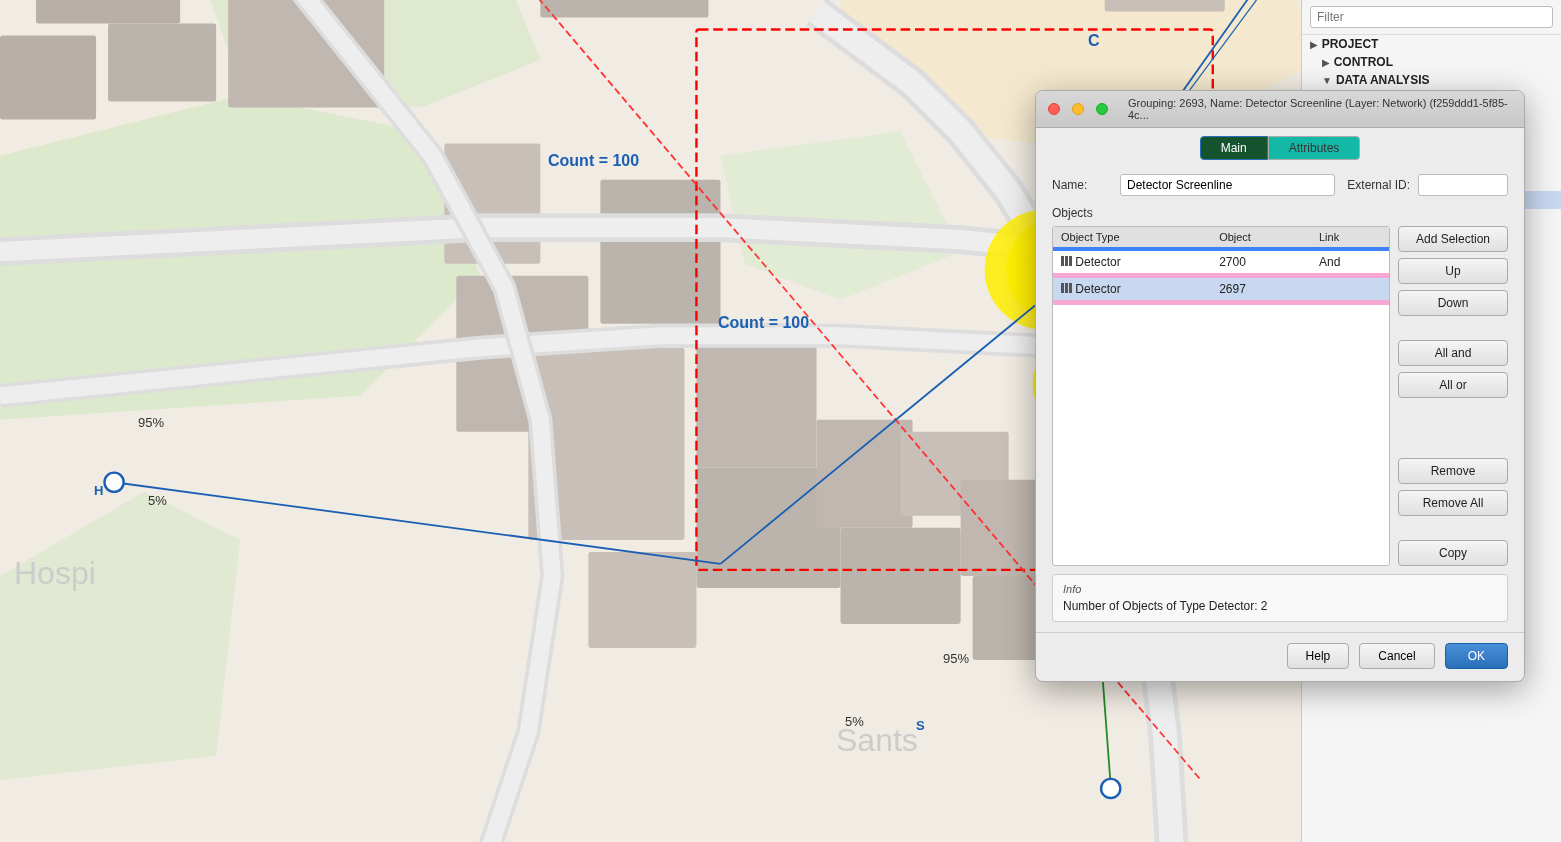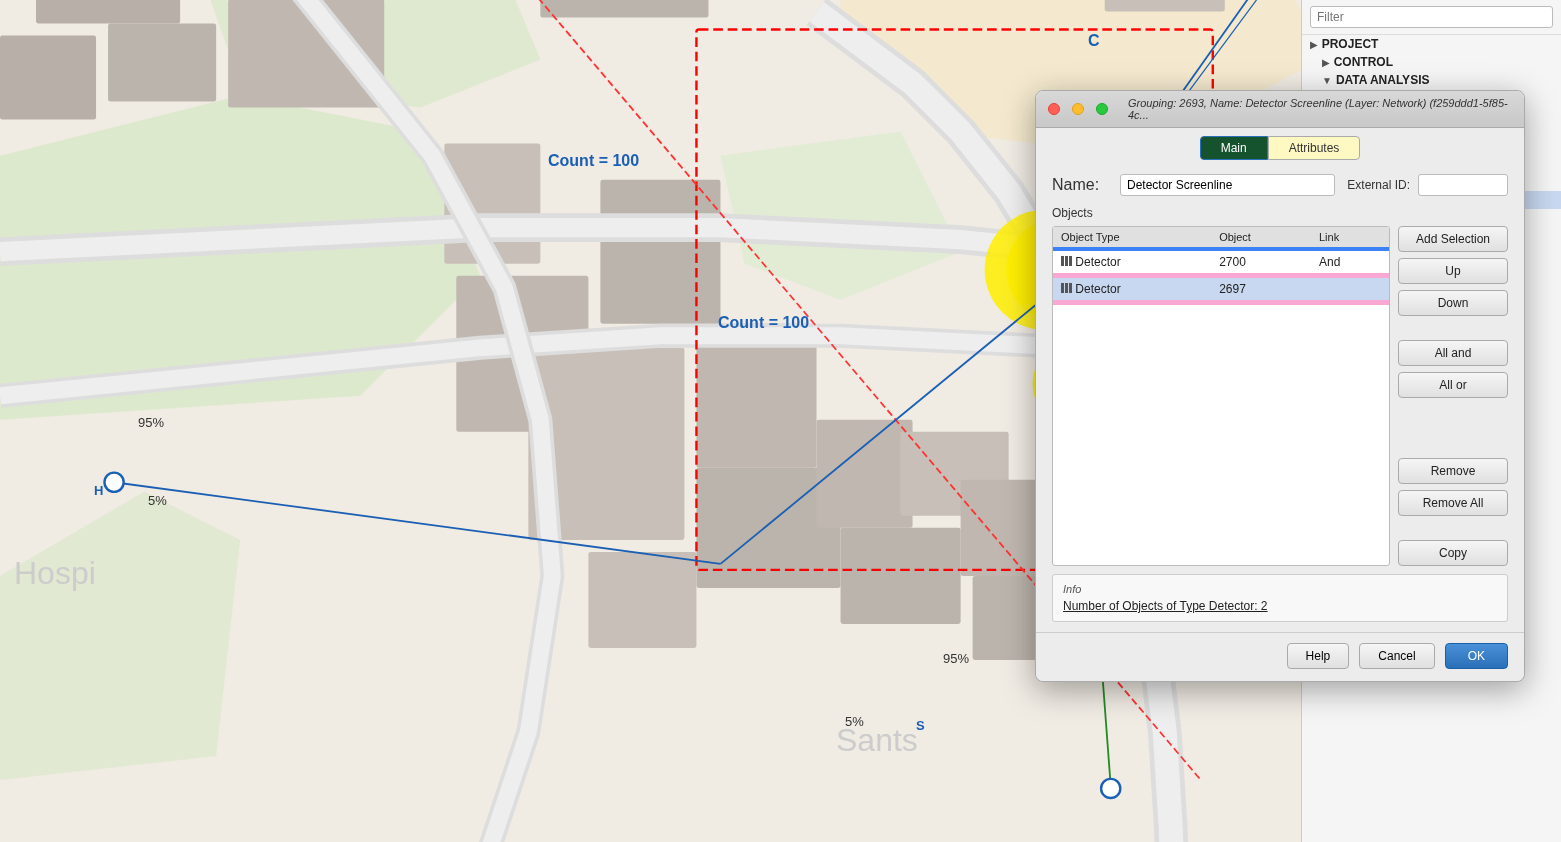--- a/index.html
+++ b/index.html
@@ -41,45 +41,44 @@
       background: #ececec; border-radius: 8px;
       box-shadow: 0 8px 32px rgba(0,0,0,0.35);
       border: 1px solid #aaa;
     }
     #dialog-titlebar {
       background: linear-gradient(180deg, #d8d8d8 0%, #c8c8c8 100%);
       border-radius: 8px 8px 0 0;
       padding: 6px 12px;
       display: flex; align-items: center; gap: 12px;
       border-bottom: 1px solid #aaa;
-      font-style: italic;
     }
     .traffic-light { width: 12px; height: 12px; border-radius: 50%; display: inline-block; cursor: pointer; }
     .tl-red { background: #ff5f57; border: 1px solid #e0443e; }
     .tl-yellow { background: #ffbd2e; border: 1px solid #dea123; }
     .tl-green { background: #28c840; border: 1px solid #1aab29; }
     #dialog-title-text { font-size: 11px; color: #333; margin-left: 8px; flex: 1; }
 
     
     #dialog-tabs {
       display: flex; justify-content: center; gap: 0; padding: 8px 0 4px 0;
       background: #ececec;
     }
     .tab-btn {
-      padding: 4px 20px; font-size: 12px; border: 1px solid #aaa; cursor: pointer; background: #fef9c3; color: #333;
+      padding: 4px 20px; font-size: 12px; border: 1px solid #aaa; cursor: pointer; background: #14b8a6; color: #333;
     }
     .tab-btn.active { background: #14532d; color: #fff; border-color: #2a70b9; }
     .tab-btn:first-child { border-radius: 4px 0 0 4px; }
     .tab-btn:last-child { border-radius: 0 4px 4px 0; }
 
     
     #dialog-body { padding: 10px 16px 10px 16px; }
 
     .field-row { display: flex; align-items: center; margin-bottom: 10px; gap: 8px; }
-    .field-label { font-size: 16px; color: #333; min-width: 60px; }
+    .field-label { font-size: 12px; color: #333; min-width: 60px; }
     .field-input { flex: 1; padding: 3px 6px; border: 1px solid #bbb; border-radius: 3px; font-size: 12px; background: white; }
     .field-input-short { width: 90px; padding: 3px 6px; border: 1px solid #bbb; border-radius: 3px; font-size: 12px; background: white; }
     .ext-id-label { font-size: 12px; color: #333; margin-left: 4px; }
     .section-title { font-size: 12px; color: #333; font-weight: 500; margin-bottom: 6px; }
 
     
     #objects-table-wrap { display: flex; gap: 8px; }
     #objects-table-area { flex: 1; border: 1px solid #bbb; border-radius: 3px; background: white; }
     #objects-table {
       width: 100%; border-collapse: collapse; font-size: 12px;
@@ -96,21 +95,21 @@
     .dialog-btn {
       padding: 5px 12px; font-size: 12px; border: 1px solid #aaa; border-radius: 4px;
       background: linear-gradient(180deg, #f5f5f5 0%, #e0e0e0 100%);
       cursor: pointer; color: #222; text-align: center;
     }
     .btn-spacer { height: 12px; }
 
     
     #info-section { background: #f8f8f8; border: 1px solid #ccc; border-radius: 3px; padding: 8px 10px; margin-top: 8px; }
     .info-title { font-size: 11px; color: #555; margin-bottom: 4px; font-style: italic; }
-    .info-text { font-size: 12px; color: #222; text-decoration: underline; }
+    .info-text { font-size: 12px; color: #222; }
 
     
     #dialog-footer { display: flex; justify-content: flex-end; gap: 10px; padding: 10px 16px 12px 16px; border-top: 1px solid #ccc; background: #ececec; border-radius: 0 0 8px 8px; }
     .footer-btn { padding: 5px 18px; font-size: 12px; border: 1px solid #aaa; border-radius: 4px; background: linear-gradient(180deg, #f5f5f5 0%, #e0e0e0 100%); cursor: pointer; }
     .footer-btn.ok { background: linear-gradient(180deg, #4a90d9 0%, #2a70b9 100%); color: white; border-color: #1a60a9; padding: 5px 22px; }
 
     
     .map-label { position: absolute; font-weight: bold; color: #1a5fb4; font-size: 16px; }
     .map-label-sm { position: absolute; font-size: 13px; color: #333; }
     .map-label-lg { position: absolute; font-size: 32px; color: #ccc; font-weight: 300; }

